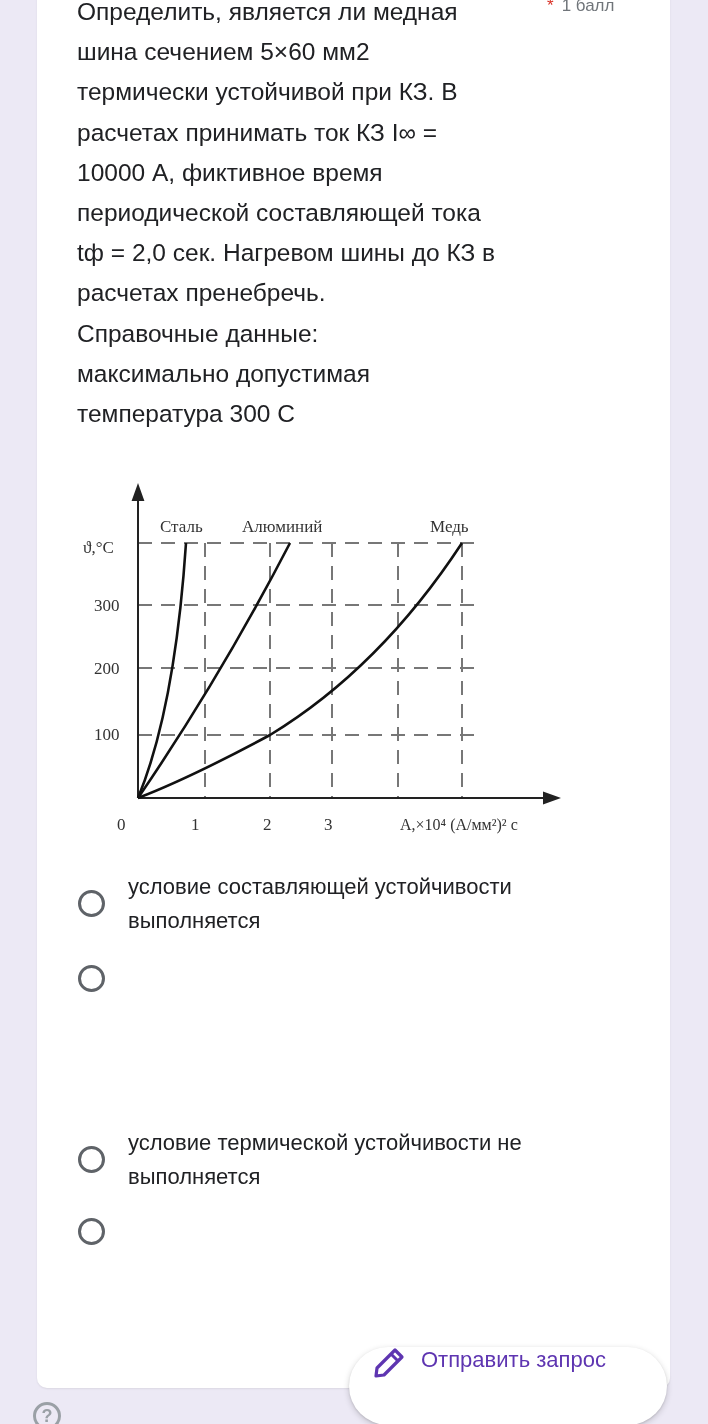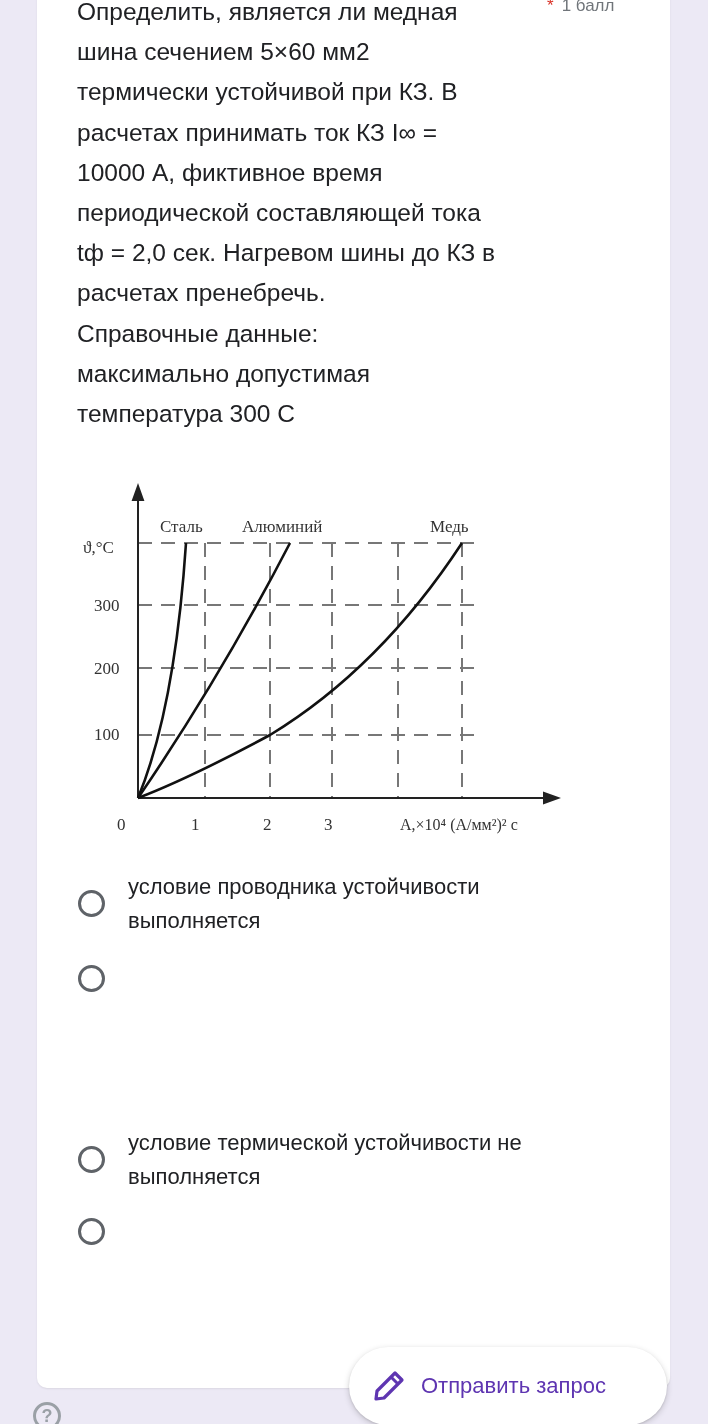--- a/index.html
+++ b/index.html
@@ -31,21 +31,21 @@
   }
   .radio {
     width:27px; height:27px; border:3px solid #5f6368; border-radius:50%;
     box-sizing:border-box; flex:0 0 auto; margin-right:23px;
   }
   .opt-text { font-size:22px; line-height:33.5px; color:#202124; width:490px; }
   .fab {
     position:absolute; left:349px; top:1347px; width:318px; height:78px;
     background:#fff; border-radius:39px;
     box-shadow:0 2px 6px rgba(0,0,0,0.18), 0 1px 2px rgba(0,0,0,0.1);
-    display:flex; align-items:center;
+    display:flex; 
   }
   .fab svg { margin-left:24px; margin-right:16px; }
   .fab-label { font-size:22px; color:#5e35b1; }
   .help {
     position:absolute; left:33px; top:1402px; width:28px; height:28px;
     border:3px solid #9aa0a6; border-radius:50%; box-sizing:border-box;
     color:#9aa0a6; font-size:18px; font-weight:bold; text-align:center; line-height:22px;
   }
 </style>
 </head>
@@ -103,21 +103,21 @@
     <text class="serif" x="244" y="352" font-size="17">3</text>
     <text class="serif" x="320" y="352" font-size="16">A,×10⁴ (A/мм²)² c</text>
     <text class="serif" x="80" y="54" font-size="17">Сталь</text>
     <text class="serif" x="162" y="54" font-size="17">Алюминий</text>
     <text class="serif" x="350" y="54" font-size="17">Медь</text>
   </svg>
 </div>
 
 <div class="option" style="top:870px;">
   <div class="radio"></div>
-  <div class="opt-text">условие проводника устойчивости выполняется</div>
+  <div class="opt-text">условие составляющей устойчивости выполняется</div>
 </div>
 <div class="option" style="top:965px;">
   <div class="radio"></div>
 </div>
 <div class="option" style="top:1126px;">
   <div class="radio"></div>
   <div class="opt-text">условие термической устойчивости не выполняется</div>
 </div>
 <div class="option" style="top:1218px;">
   <div class="radio"></div>

